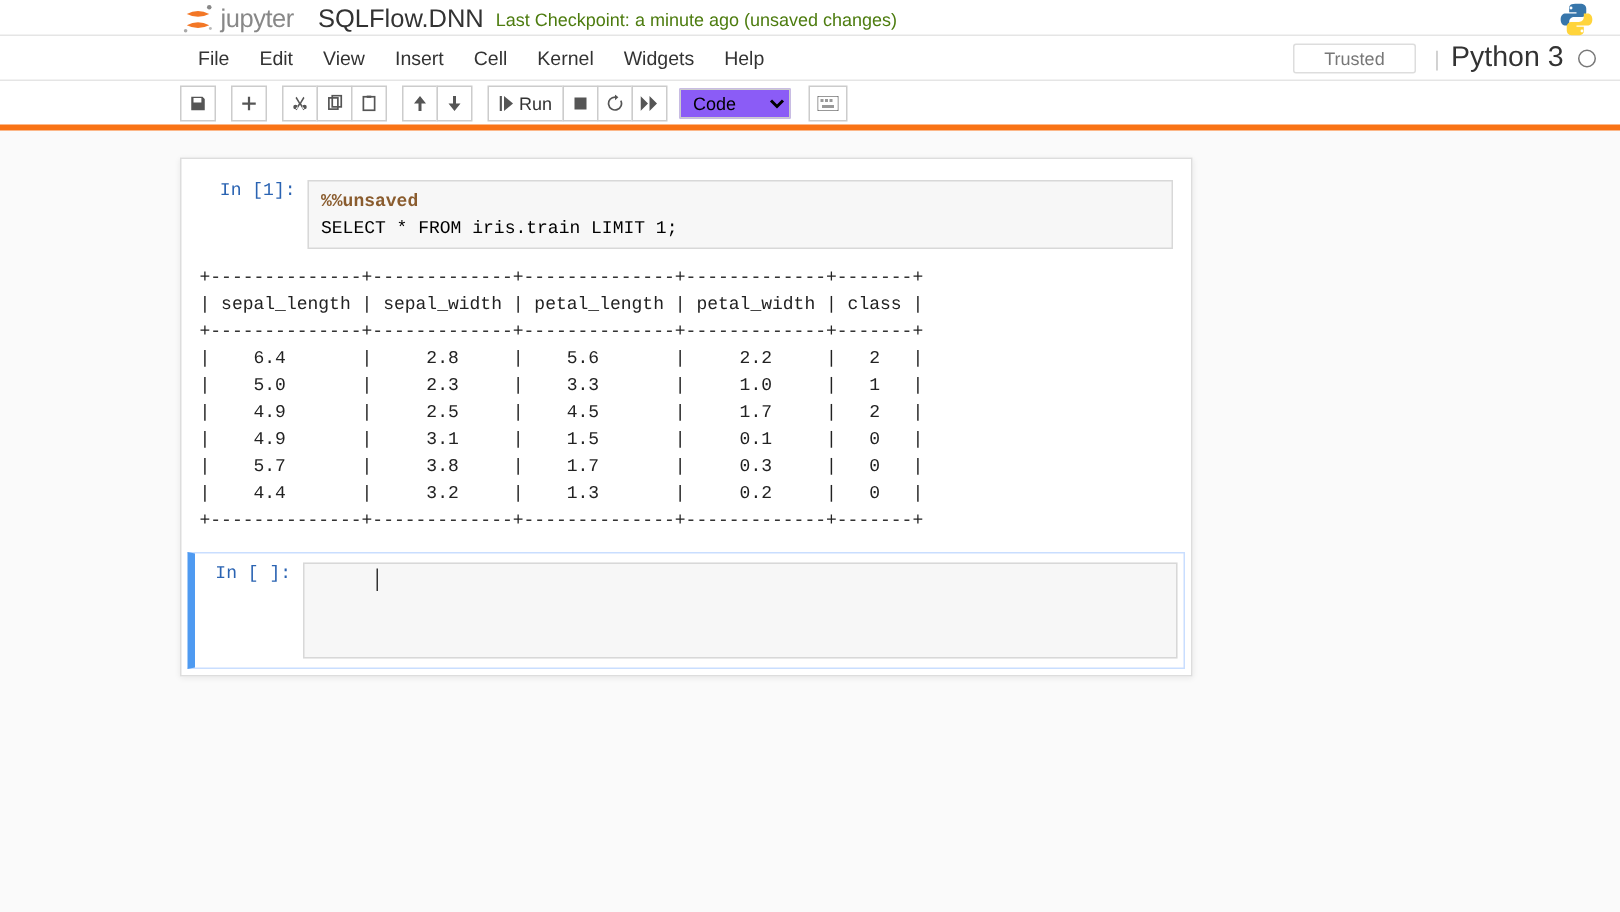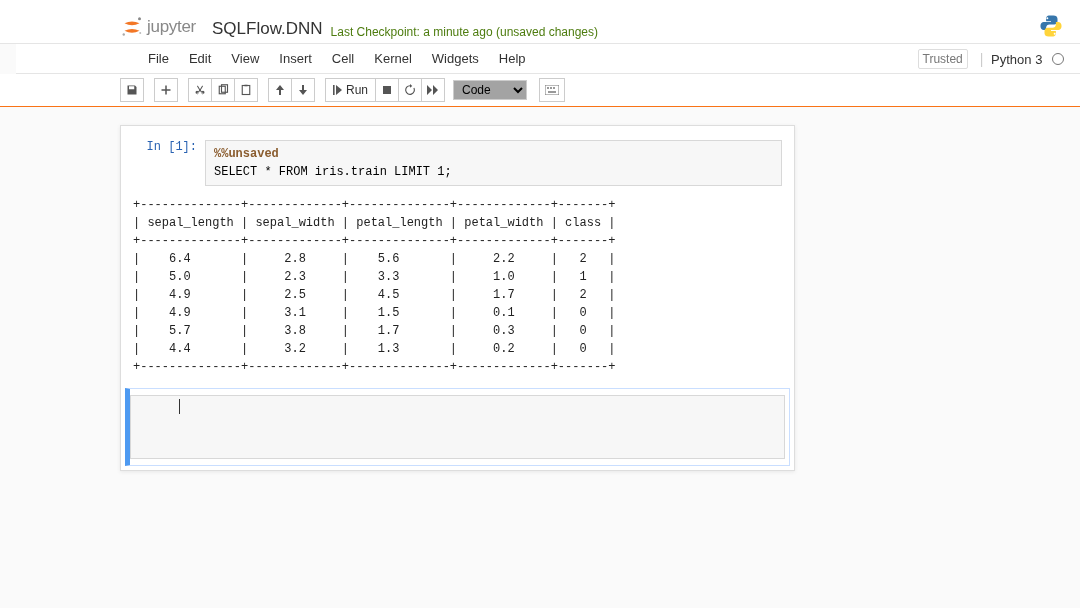--- a/index.html
+++ b/index.html
@@ -10,23 +10,23 @@
     width: 1080px;
     height: 608px;
     overflow: hidden;
   }
   
   .header {
     background: #fff;
     border-bottom: 1px solid #e5e5e5;
     padding: 6px 16px 4px 120px;
     display: flex;
-    align-items: flex-end;
+    align-items: center;
     position: relative;
-    height: 44px;
+    height: 24px;
   }
   .jupyter-logo {
     display: flex;
     align-items: center;
     gap: 3px;
     position: absolute;
     left: 120px;
   }
   .logo-svg { width: 24px; height: 24px; }
   .logo-text {
@@ -56,51 +56,50 @@
   }
   
   .menubar {
     background: #fff;
     border-bottom: 1px solid #e5e5e5;
     padding: 0 16px 0 122px;
     display: flex;
     align-items: center;
     height: 30px;
     position: relative;
-    margin-left: 16px;
   }
   .menu-item {
     padding: 6px 10px;
     font-size: 13px;
     color: #333;
     cursor: pointer;
   }
   .menubar-right {
     margin-left: auto;
     display: flex;
     align-items: center;
     gap: 12px;
   }
   .trusted {
     font-size: 12px;
     color: #777;
     border: 1px solid #ddd;
-    padding: 2px 4px;
+    padding: 2px 20px;
     border-radius: 2px;
   }
   .kernel-sep { color: #ccc; font-size: 14px; }
-  .kernel-name { font-size: 13px; color: #333; margin-left: 4px; }
+  .kernel-name { font-size: 19px; color: #333; margin-left: 4px; }
   .kernel-circle {
     width: 12px; height: 12px; border: 1.5px solid #777; border-radius: 50%; display: inline-block;
     margin-left: 6px; position: relative; top: 1px;
   }
   
   .toolbar {
     background: #fff;
-    border-bottom: 1px solid #f97316;
+    border-bottom: 4px solid #f97316;
     padding: 4px 16px 4px 120px;
     display: flex;
     align-items: center;
     gap: 4px;
     height: 33px;
   }
   .tb-group { display: flex; gap: 0; }
   .tb-btn {
     border: 1px solid #ccc;
     background: #fff;
@@ -116,21 +115,21 @@
   }
   .tb-group .tb-btn { margin-left: -1px; }
   .tb-group .tb-btn:first-child { margin-left: 0; }
   .run-btn { padding: 0 7px; gap: 4px; }
   .celltype {
     border: 1px solid #ccc;
     height: 20px;
     font-size: 12px;
     padding: 0 4px;
     width: 74px;
-    background: #a3a3a3;
+    background: #8b5cf6;
     margin-left: 4px;
   }
   .cmd-btn {
     border: 1px solid #ccc;
     height: 24px;
     width: 26px;
     display:flex;align-items:center;justify-content:center;
     background:#fff;
     margin-left: 8px;
   }
@@ -342,18 +341,19 @@
 |    6.4       |     2.8     |    5.6       |     2.2     |   2   |
 |    5.0       |     2.3     |    3.3       |     1.0     |   1   |
 |    4.9       |     2.5     |    4.5       |     1.7     |   2   |
 |    4.9       |     3.1     |    1.5       |     0.1     |   0   |
 |    5.7       |     3.8     |    1.7       |     0.3     |   0   |
 |    4.4       |     3.2     |    1.3       |     0.2     |   0   |
 +--------------+-------------+--------------+-------------+-------+</div>
   </div>
 
   <div class="cell selected">
+    <div class="prompt in-prompt" style="padding-left:4px">In [ ]:</div>
     <div class="input-area editable">
       <span class="cursor-caret"></span>
     </div>
   </div>
 
 </div>
 
 </body></html>

